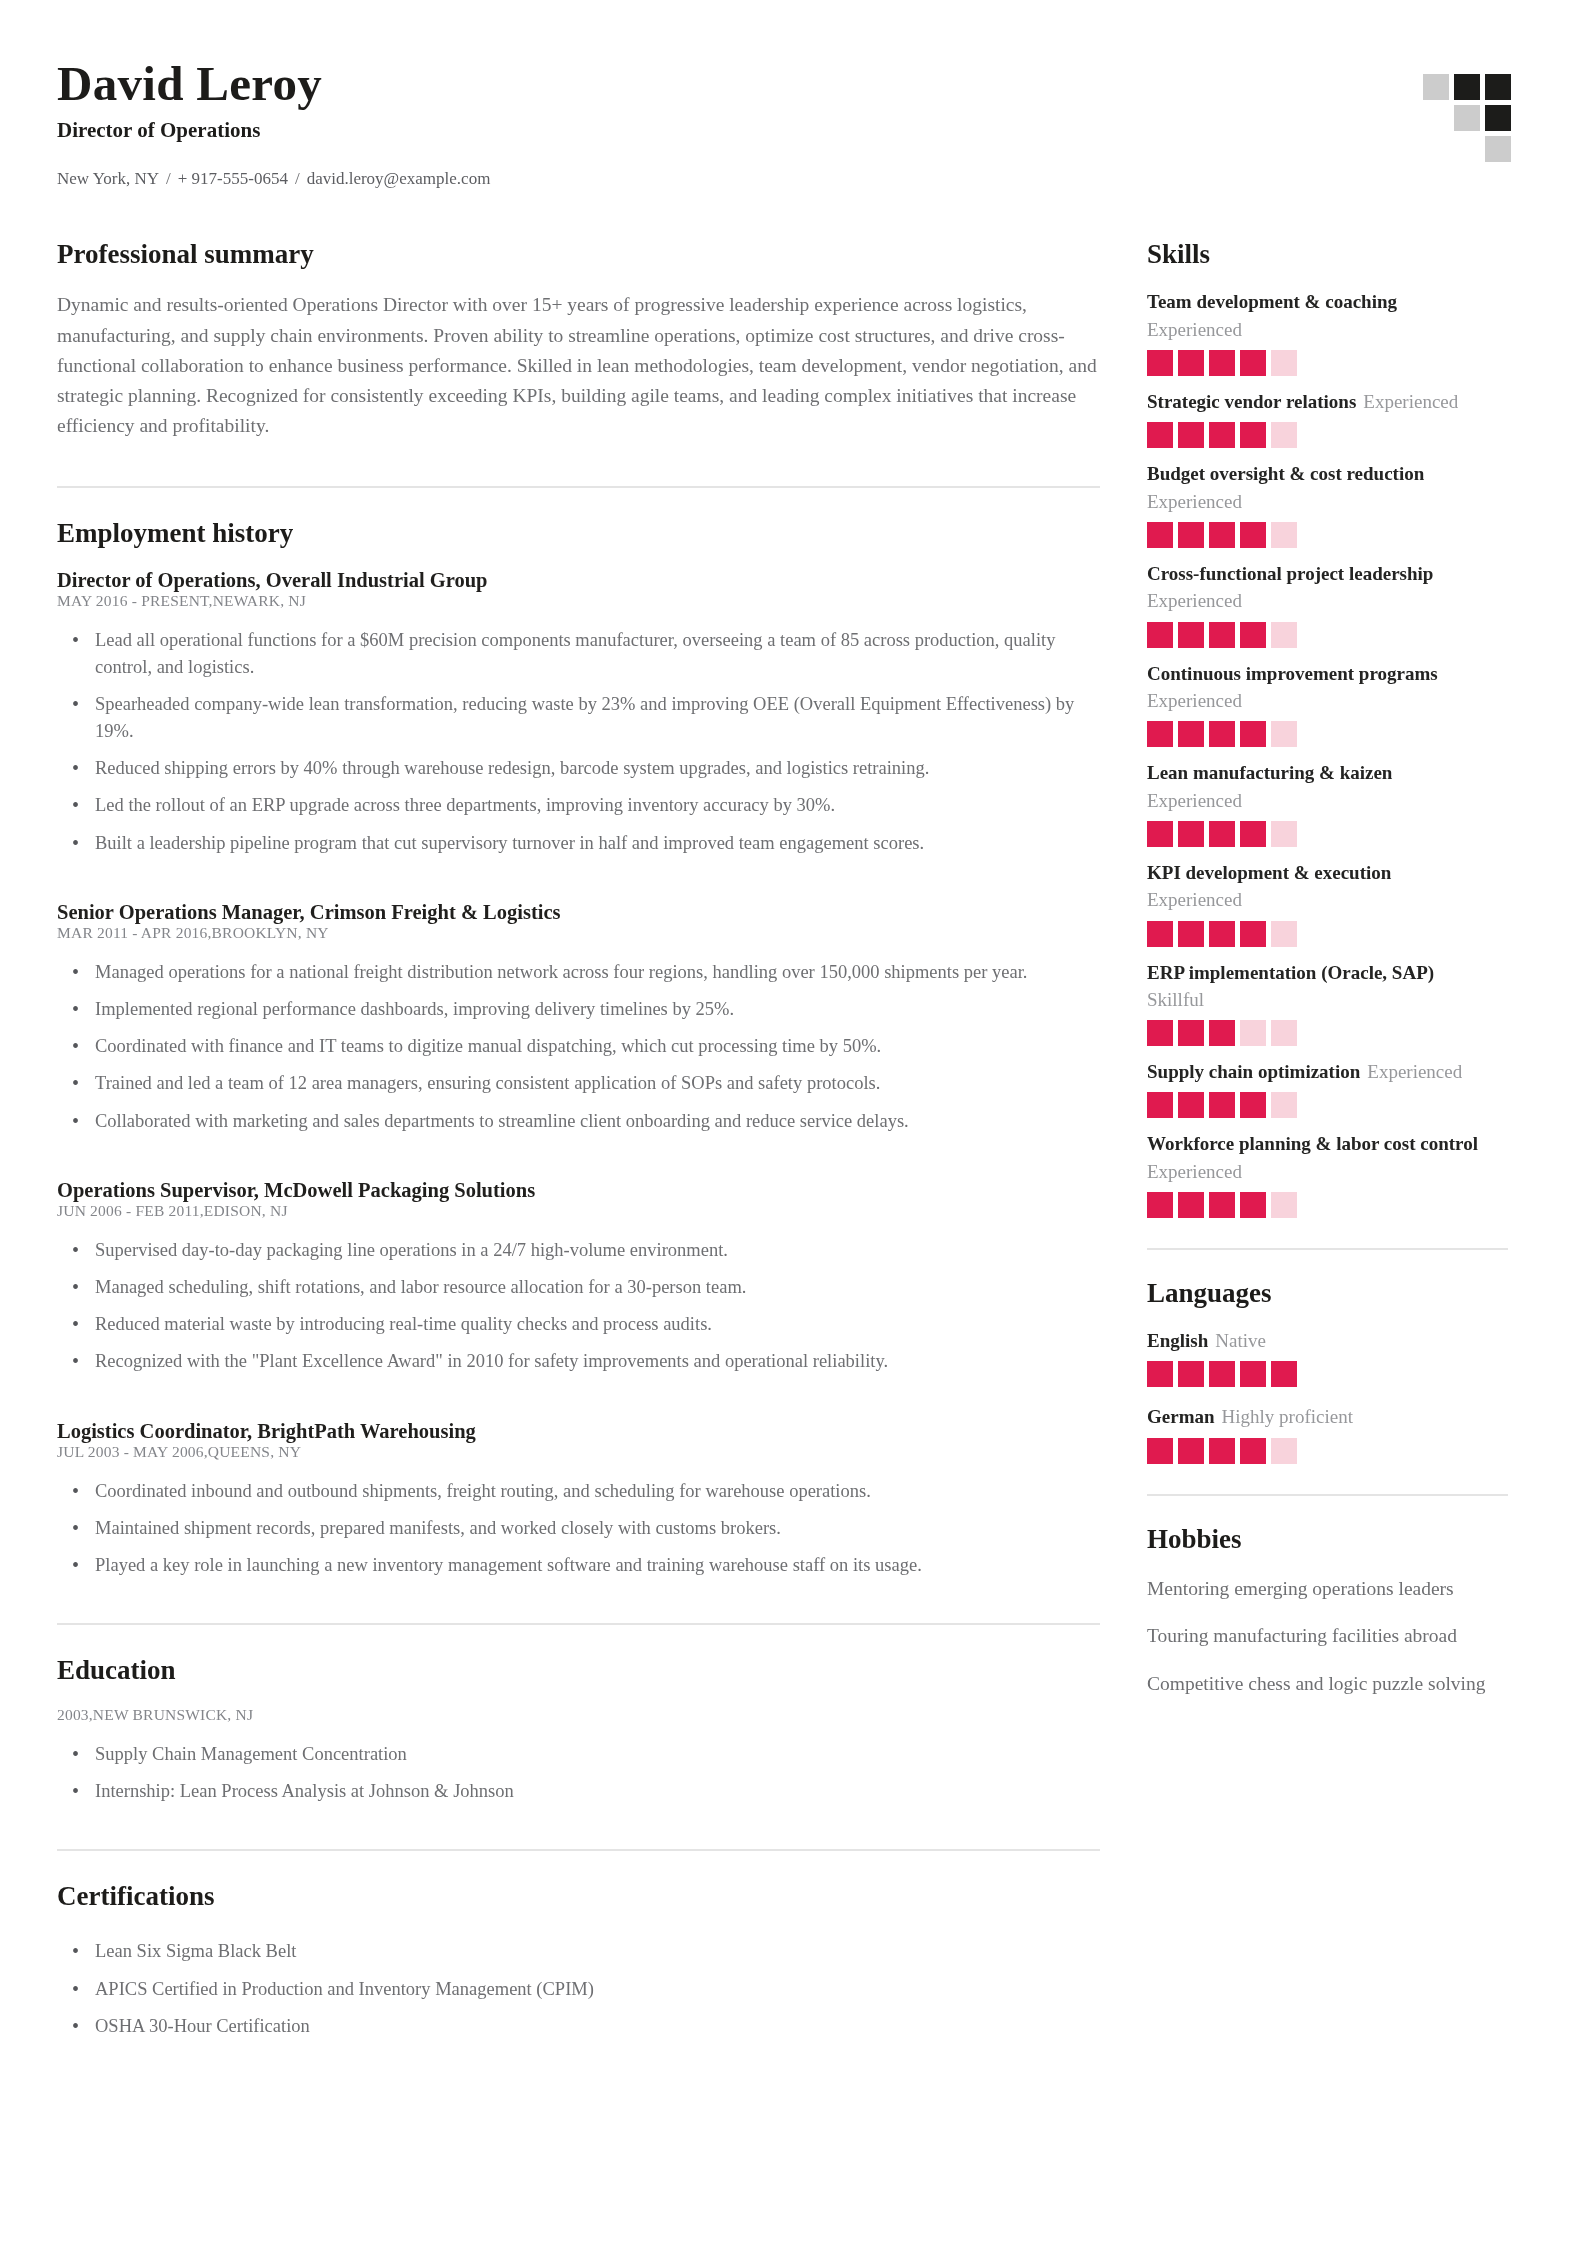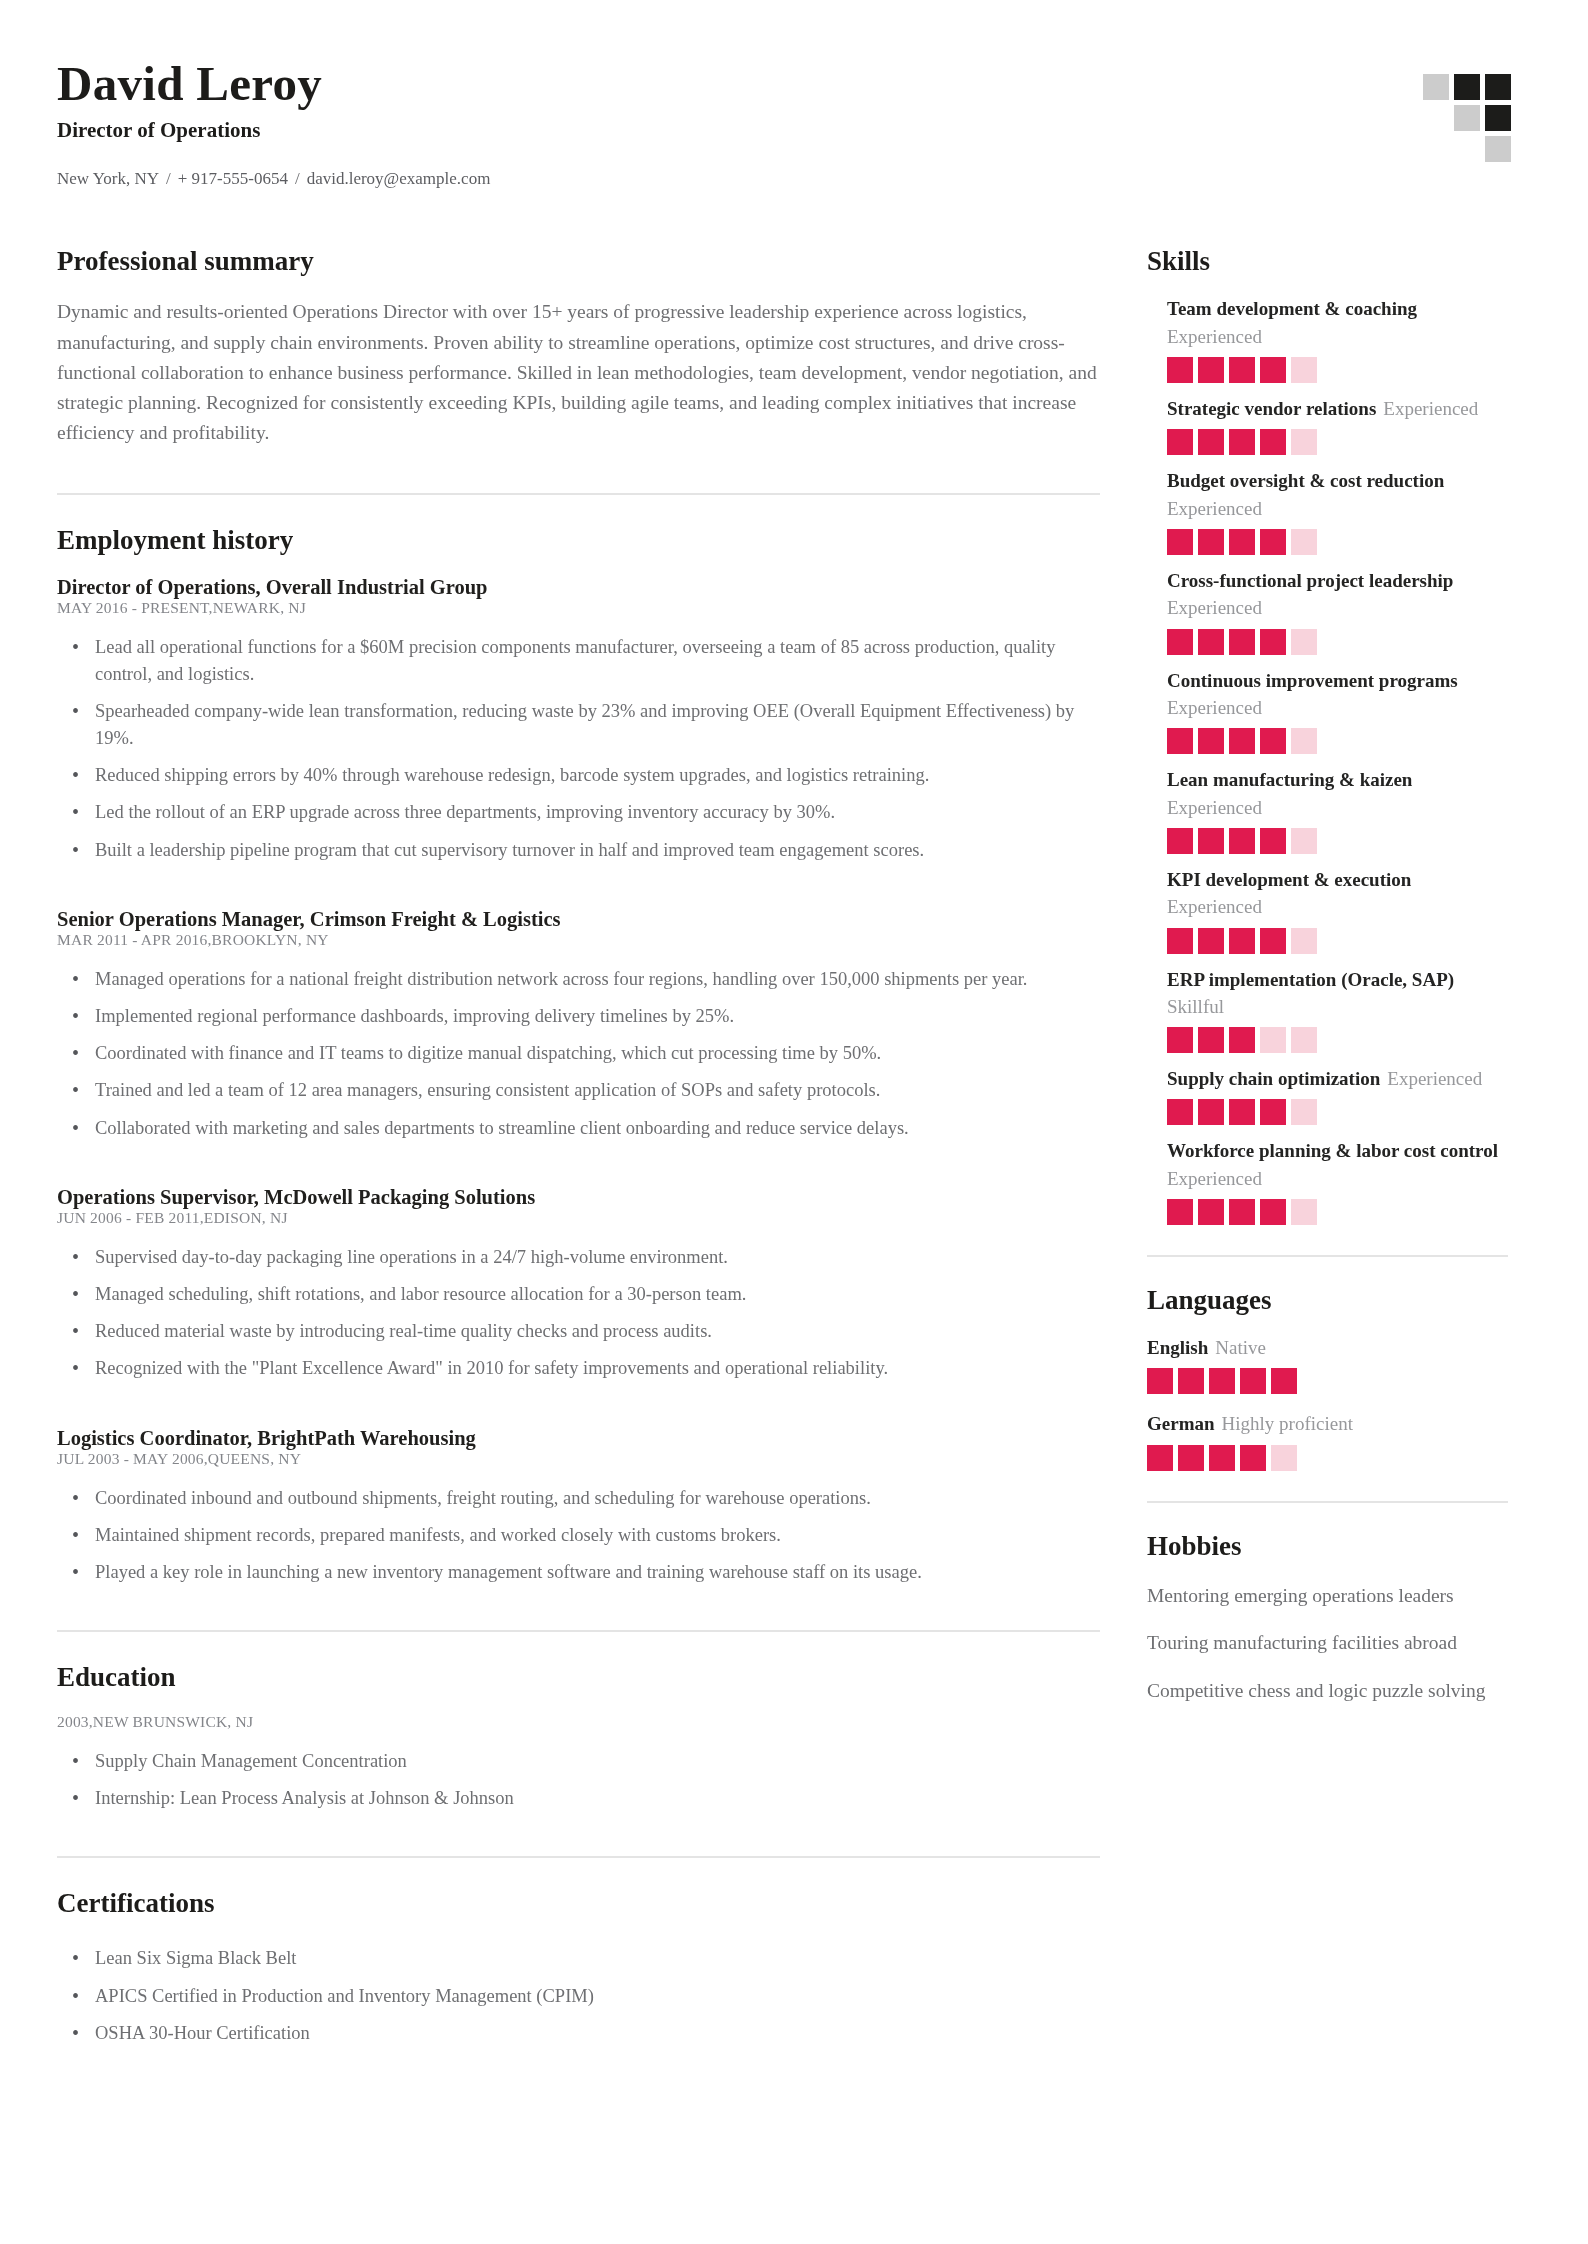--- a/index.html
+++ b/index.html
@@ -15,21 +15,21 @@
   .name { font-size:49px; font-weight:700; line-height:1.05; margin:0; letter-spacing:0.3px; color:#1d1c1a; }
   .role { font-size:21px; font-weight:700; margin-top:9px; color:#1d1c1a; }
   .contact { font-size:17px; margin-top:26px; color:#5c5d61; }
   .contact .sep { padding:0 7px; color:#6e6f72; }
   .logo { display:grid; grid-template-columns:repeat(3,26px); grid-auto-rows:26px; gap:5px; margin-top:16px; margin-right:20px; }
   .logo .cell { width:26px; height:26px; }
 
   
   .columns { display:grid; grid-template-columns:1043px 361px; column-gap:47px; align-items:start; }
 
-  h2.sec { font-size:27px; font-weight:700; margin:7px 0 20px 0; color:#1d1c1a; }
+  h2.sec { font-size:27px; font-weight:700; margin:0 0 20px 0; color:#1d1c1a; }
 
   .body-text { font-size:19.5px; line-height:1.55; color:#6e6f72; margin:0; }
 
   hr.divider { border:none; border-top:2px solid #e4e4e4; margin:44px 0 30px 0; }
   hr.side-divider { border:none; border-top:2px solid #e4e4e4; margin:30px 0 28px 0; }
 
   
   .job { margin-bottom:44px; }
   .job:last-child { margin-bottom:0; }
   .job-title { font-size:20.5px; font-weight:700; margin:0; color:#201f1d; }
@@ -39,21 +39,21 @@
     position:relative; padding-left:38px; font-size:18.5px; line-height:1.47;
     color:#6e6f72; margin-bottom:10px;
   }
   ul.bullets li::before {
     content:"\2022"; position:absolute; left:15px; top:-1px;
     color:#55565a; font-size:20px;
   }
   .cert-list { margin-top:26px !important; }
 
   
-  .skill { margin-bottom:14px;margin-left:20px; }
+  .skill { margin-bottom:14px; }
   .skill-name { font-size:19px; font-weight:700; color:#242423; line-height:1.28; }
   .skill-level { font-size:19px; color:#97989b; line-height:1.28; }
   .skill-level.stacked { display:block; margin-top:3px; }
   .skill-level.inline { margin-left:7px; }
   .squares { display:flex; gap:5px; margin-top:8px; }
   .sq { width:26px; height:26px; }
 
   .lang { margin-bottom:18px; }
 
   .hobby { font-size:19.5px; line-height:1.42; color:#6e6f72; margin:0 0 20px 0; }

